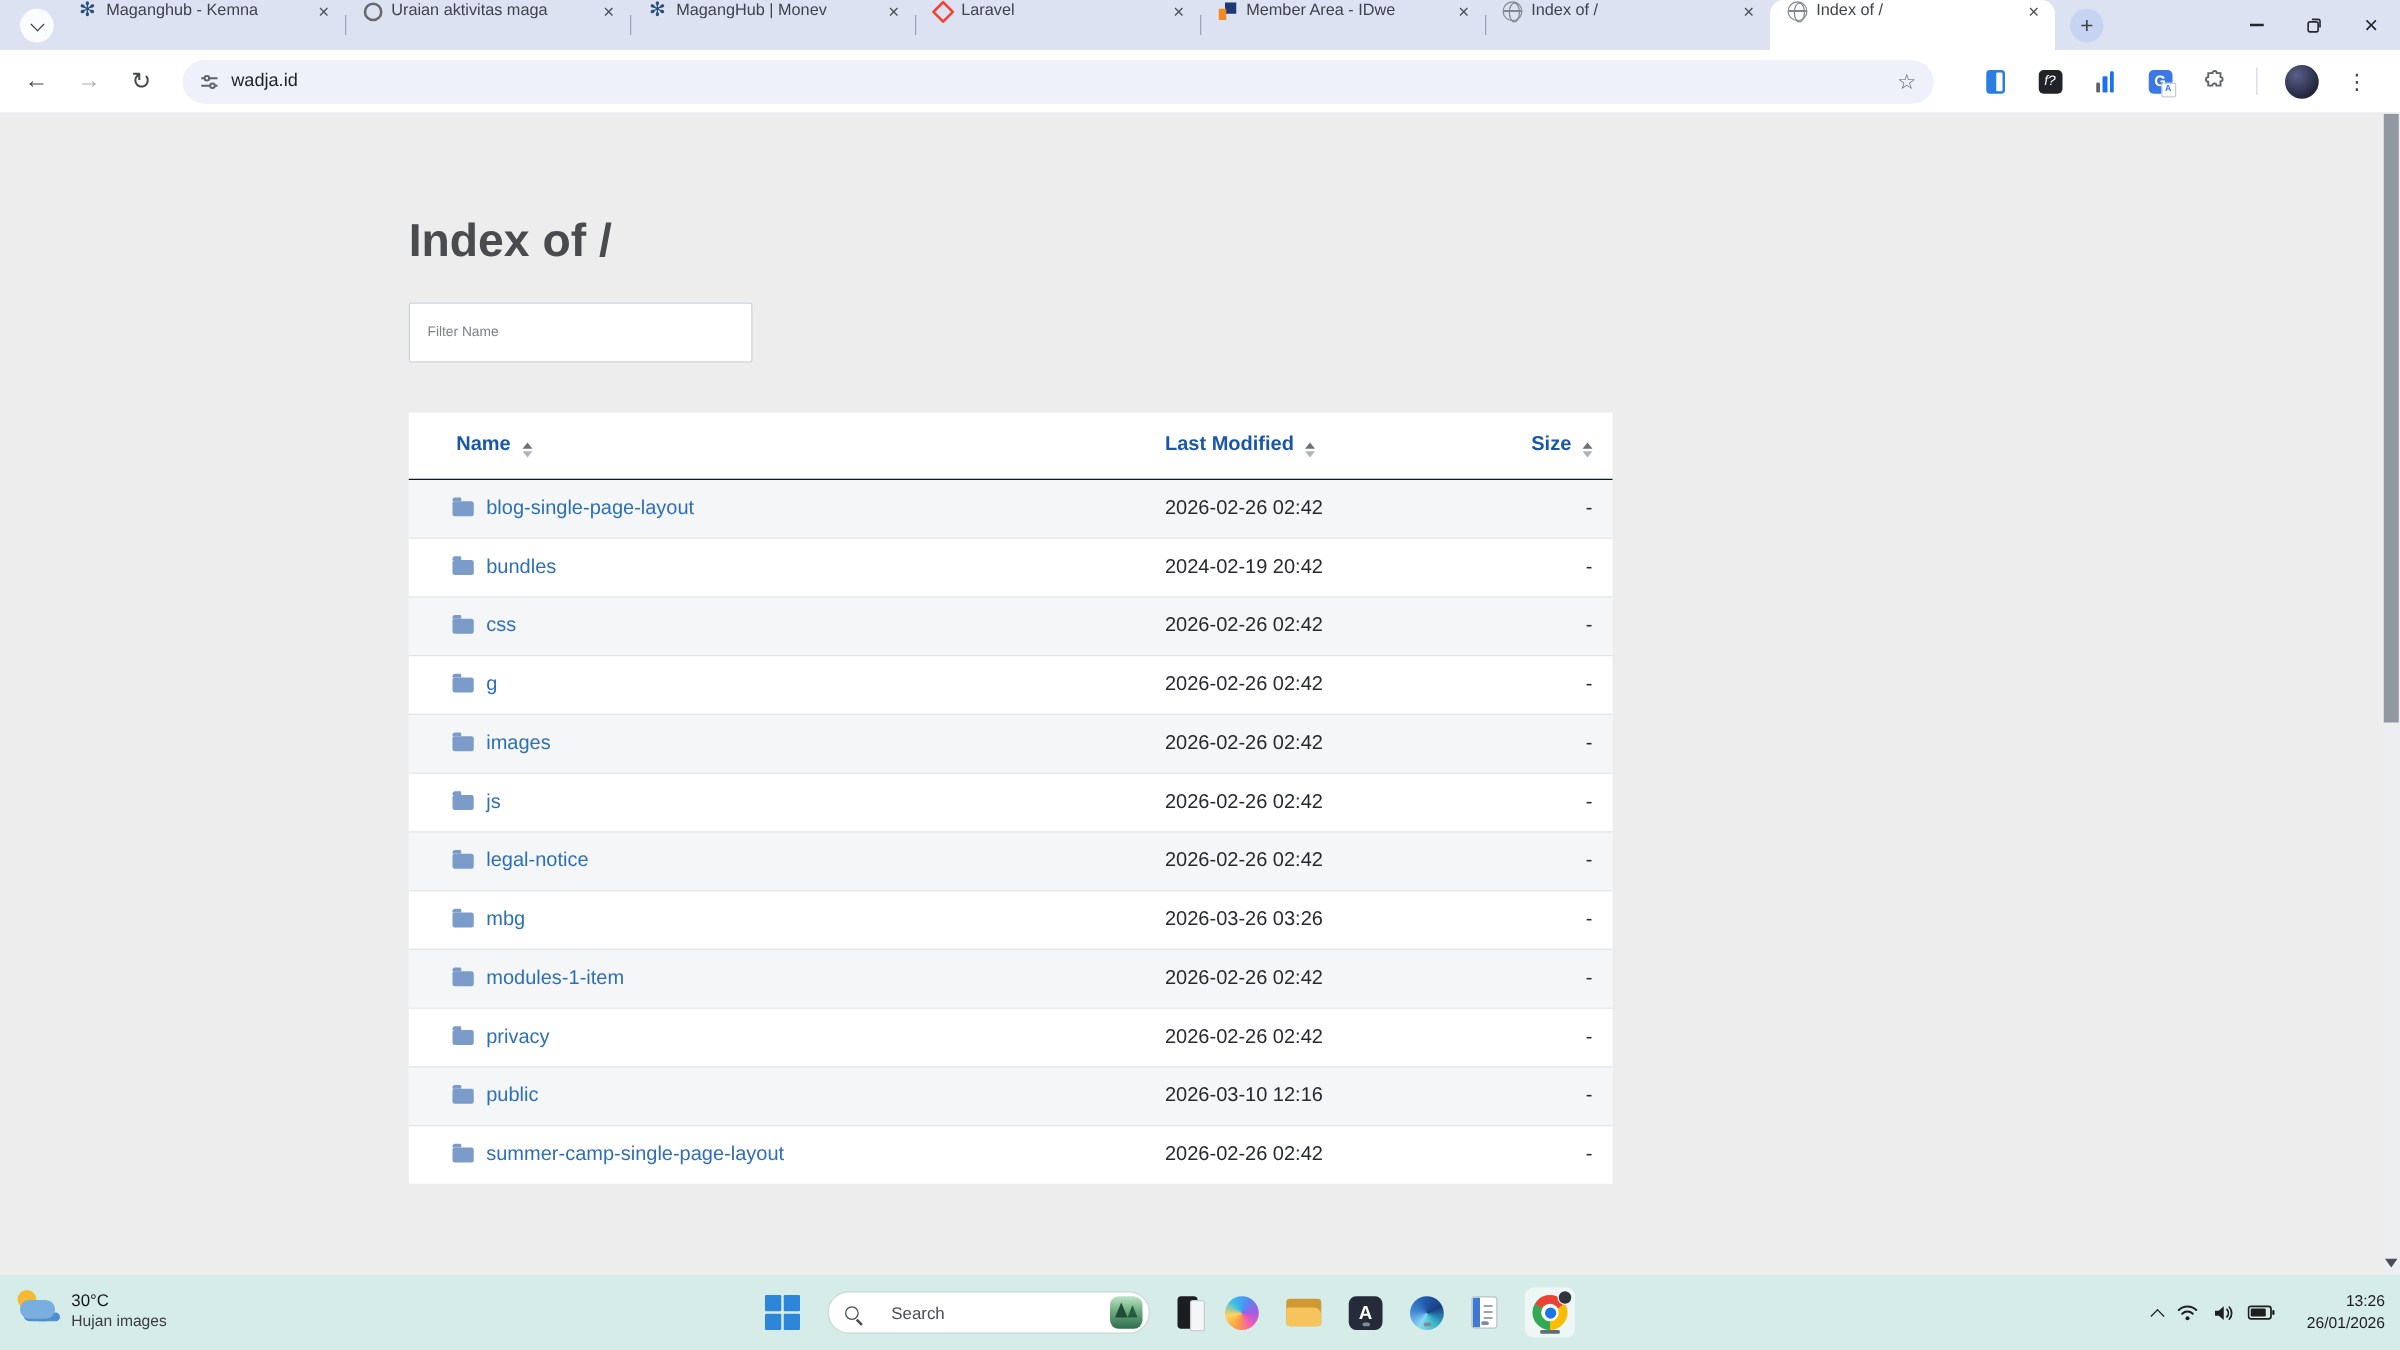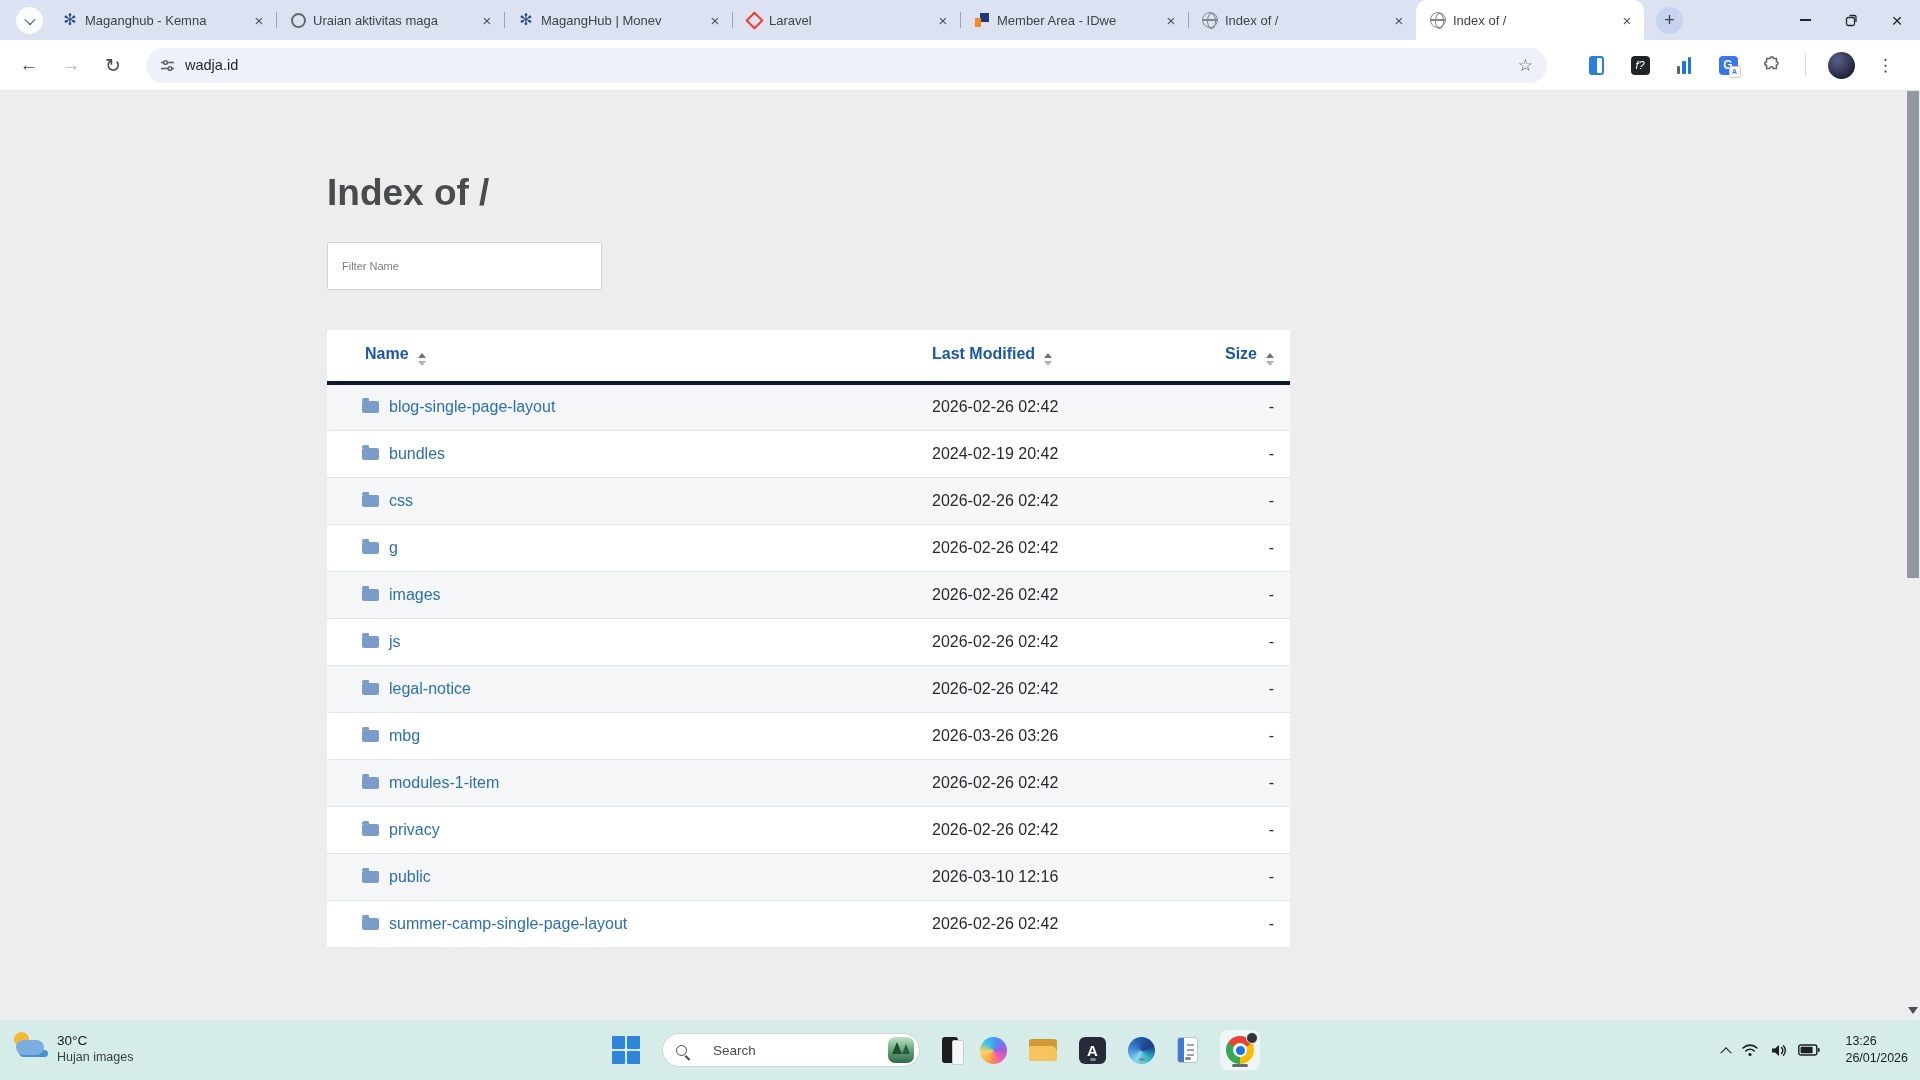--- a/index.html
+++ b/index.html
@@ -3,21 +3,21 @@
 <meta charset="utf-8">
 <style>
   *{box-sizing:border-box;margin:0;padding:0}
   html,body{width:1920px;height:1080px;overflow:hidden;font-family:"Liberation Sans",sans-serif;background:#ededee;position:relative}
 
   
   .tabstrip{position:absolute;top:0;left:0;right:0;height:40px;background:#dce2f2}
   .tab-search{position:absolute;left:16px;top:7px;width:27px;height:27px;border-radius:50%;background:#fbfcfe;display:flex;align-items:center;justify-content:center;cursor:pointer}
   .chev-down{width:8px;height:8px;border-right:1.8px solid #41454c;border-bottom:1.8px solid #41454c;transform:rotate(45deg) translate(-1px,-1px)}
   .tabs{position:absolute;left:48px;top:0;height:40px;display:flex}
-  .tab{width:228px;height:40px;display:flex;align-items:center;padding:0 8px 0 13px;position:relative;border-radius:11px 11px 0 0;color:#3f434a}
+  .tab{width:228px;height:40px;display:flex;align-items:flex-start;padding:0 8px 0 13px;position:relative;border-radius:11px 11px 0 0;color:#3f434a}
   .tab:not(.active)+.tab:not(.active)::before{content:"";position:absolute;left:0;top:12px;width:1px;height:16px;background:#9ba4bc}
   .tab.active{background:#ffffff}
   .tab .title{flex:1;font-size:13px;white-space:nowrap;overflow:hidden;margin:0 6px;color:#3f434a;
     -webkit-mask-image:linear-gradient(90deg,#000 78%,transparent 97%);mask-image:linear-gradient(90deg,#000 78%,transparent 97%)}
   .tab .close{width:18px;height:18px;border-radius:50%;display:flex;align-items:center;justify-content:center;font-size:15px;color:#4c5058;cursor:pointer;flex:none}
   .fav{width:18px;height:18px;position:relative;display:inline-flex;align-items:center;justify-content:center;flex:none}
   .fav-maganghub-flower-icon::before{content:"\273B";font-size:16px;line-height:1;color:#29507b}
   .fav-chatgpt-icon::before{content:"";width:11px;height:11px;border:2.6px solid #66686d;border-radius:50%}
   .fav-laravel-icon::before{content:"";width:9px;height:9px;border:2px solid #f53e2d;transform:rotate(45deg);border-radius:1px}
   .fav-idwebhost-icon::before{content:"";position:absolute;right:2px;top:2px;width:9px;height:9px;background:#1d3a78}
@@ -56,21 +56,21 @@
   .kebab{font-size:17px;color:#45494e;margin:0 14px 0 0;cursor:pointer;letter-spacing:0}
 
   
   .content{position:absolute;top:91px;left:0;right:0;height:929px;background:#ededee;overflow:hidden}
   .main{position:absolute;left:327px;top:0;width:963px}
   h1{margin-top:80px;font-size:37px;line-height:44px;font-weight:700;color:#4a4b4f}
   .filter{margin-top:27px;width:275px;height:48px;padding:0 14px;border:1px solid #cfd4da;border-radius:2px;font-size:11px;color:#4a4e53;background:#fff;display:block;font-family:"Liberation Sans",sans-serif}
   .filter::placeholder{color:#7b8086}
   .card{margin-top:40px;background:#fff;width:963px}
   table{width:100%;border-collapse:collapse;table-layout:fixed;font-size:16px}
-  th{height:53px;border-bottom:4px solid #0f172a;color:#1b57a6;font-weight:700;text-align:left}
+  th{height:53px;border-bottom:1px solid #0f172a;color:#1b57a6;font-weight:700;text-align:left}
   th.c-name{padding-left:38px}
   th.c-size{text-align:right;padding-right:16px}
   .arrs{display:inline-flex;flex-direction:column;gap:2.5px;margin-left:9px;vertical-align:1px}
   .arr-up{width:0;height:0;border-left:4.5px solid transparent;border-right:4.5px solid transparent;border-bottom:5.5px solid #6e7277}
   .arr-down{width:0;height:0;border-left:4.5px solid transparent;border-right:4.5px solid transparent;border-top:5.5px solid #b0b4b8}
   tbody tr{height:47px;border-top:1px solid #e2e5e8}
   tbody tr:nth-child(odd){background:#f5f6f7}
   td.c-name{padding-left:35px}
   .namecell{display:flex;align-items:center}
   .folder{width:17px;height:12px;background:#7b9cc9;border-radius:1.5px 2px 2px 2px;position:relative;margin-right:10px;flex:none}
@@ -118,21 +118,21 @@
   .chrome-wrap{width:40px;height:40px;background:rgba(255,255,255,.6);border-radius:7px}
   .ic-chrome{width:28px;height:28px;border-radius:50%;position:relative;background:conic-gradient(from -60deg,#ea4335 0 120deg,#fbbc05 120deg 240deg,#34a853 240deg 360deg)}
   .ic-chrome::before{content:"";position:absolute;left:7px;top:7px;width:14px;height:14px;border-radius:50%;background:#fff}
   .ic-chrome::after{content:"";position:absolute;left:9.5px;top:9.5px;width:9px;height:9px;border-radius:50%;background:#1a73e8}
   .chrome-badge{position:absolute;top:2px;right:2px;width:12px;height:12px;border-radius:50%;background:#30343c;border:1.5px solid #e9f3f0;z-index:2}
   .ind{position:absolute;bottom:3px;left:50%;transform:translateX(-50%);width:6px;height:3px;border-radius:2px;background:#7d8c92}
   .ind.wide{width:16px;background:#5f6e74}
   .tray{position:absolute;right:0;top:0;height:60px;display:flex;align-items:center;padding-right:12px;gap:11px}
   .chev-up{width:8px;height:8px;border-left:1.8px solid #1d1f21;border-top:1.8px solid #1d1f21;transform:rotate(45deg) translate(2px,2px);cursor:pointer}
   .trayicon{display:flex;align-items:center;justify-content:center;cursor:pointer}
-  .clock{font-size:12.5px;color:#1b1d1f;line-height:17px;margin-left:14px;cursor:pointer}
+  .clock{text-align:right;font-size:12.5px;color:#1b1d1f;line-height:17px;margin-left:14px;cursor:pointer}
 </style>
 </head>
 <body>
 
 <div class="tabstrip">
   <div class="tab-search">
       <span class="chev-down"></span>
     </div>
   <div class="tabs">
       <div class="tab">

